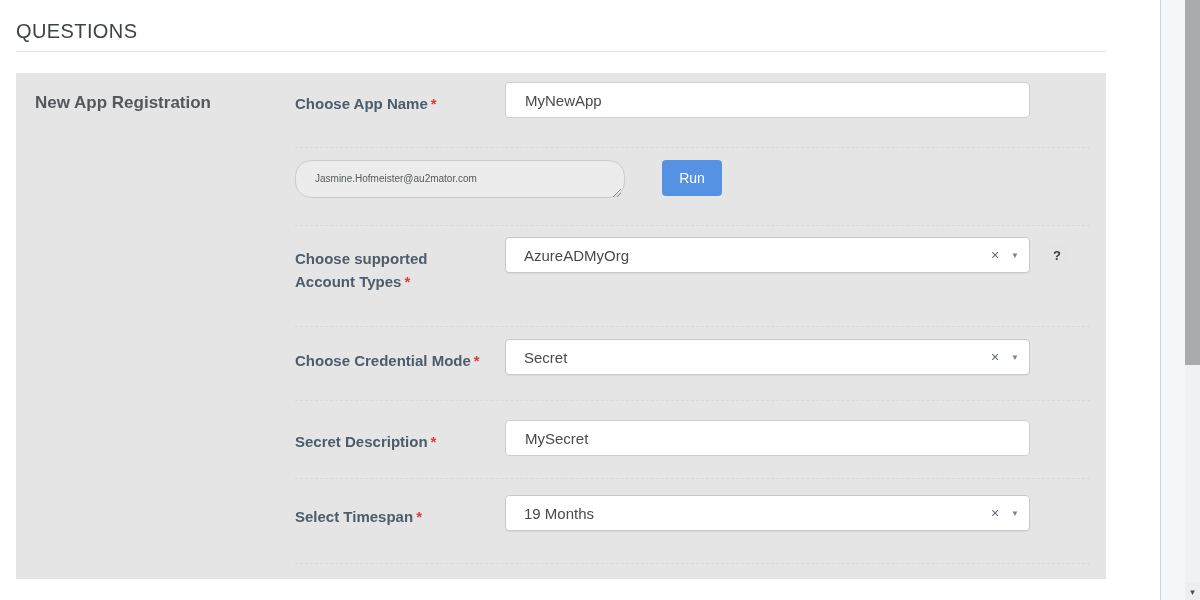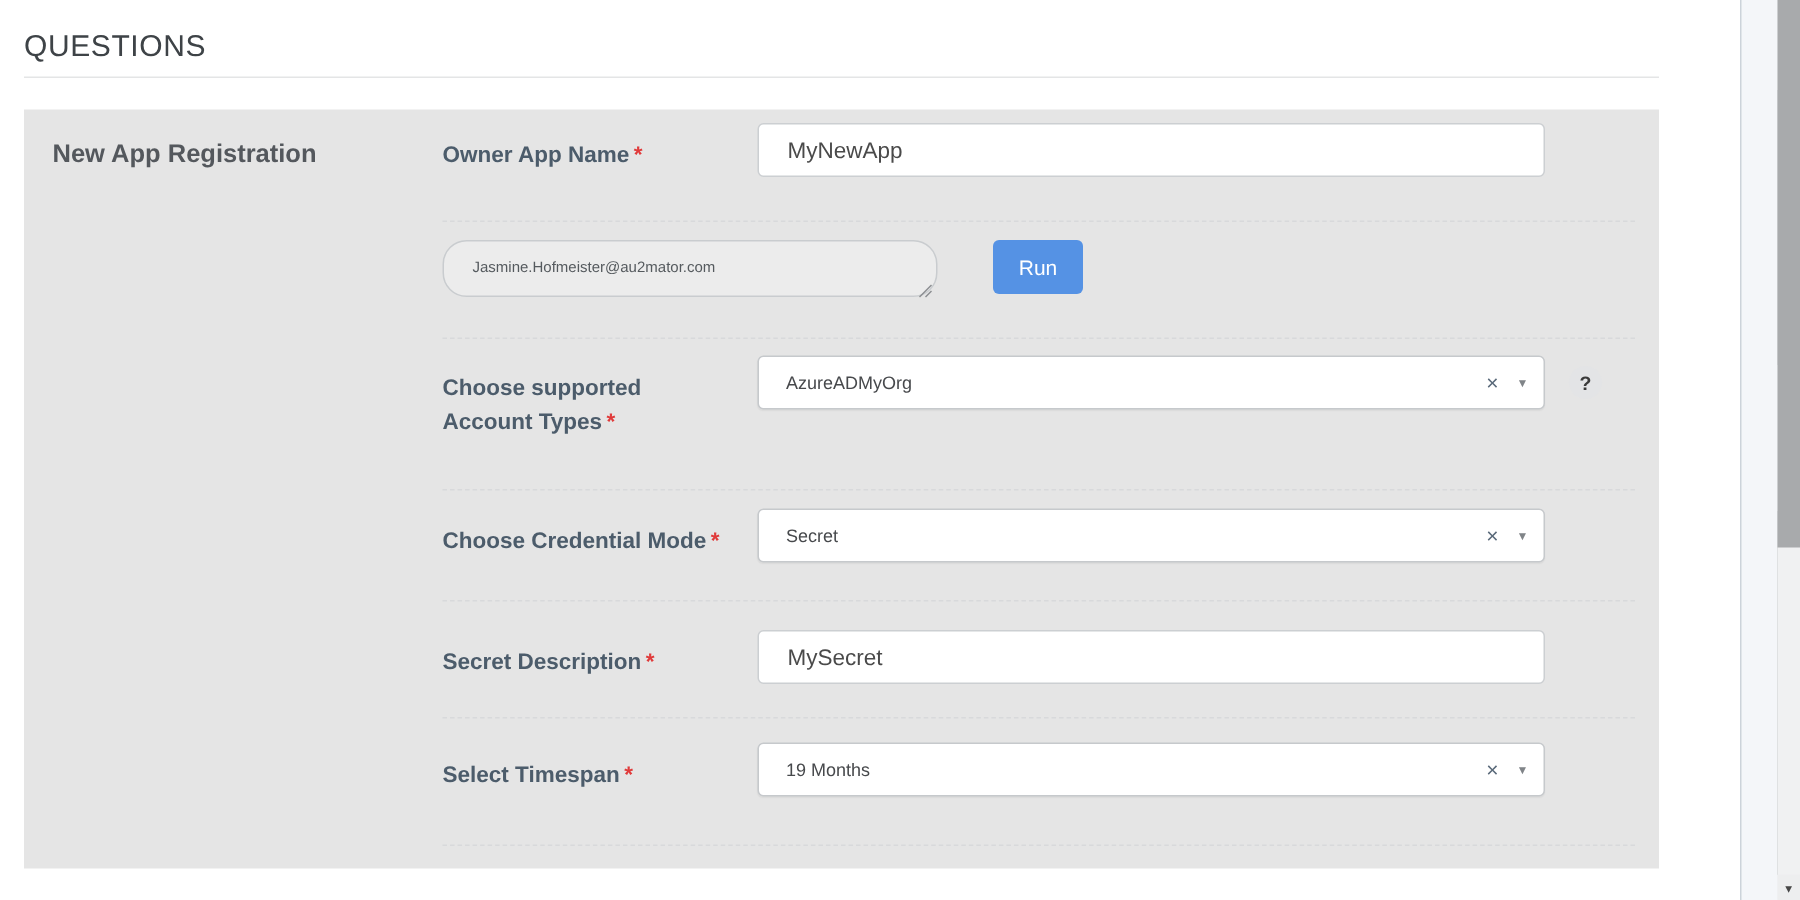--- a/index.html
+++ b/index.html
@@ -40,21 +40,21 @@
                     line-height:20px; outline:none; }
   .resize-grip { position:absolute; right:3px; bottom:4px; width:10px; height:10px; }
 
   .run-button { margin-left:37px; width:60px; height:36px; background:#5592e4; border:none;
                 border-radius:4px; color:#ffffff; font-size:14px; cursor:pointer;
                 font-family:Liberation Sans, sans-serif; }
 
   .select-control { width:525px; height:36px; background:#ffffff; border:1px solid #c6c9cc;
                     border-radius:4px; display:flex; align-items:center;
                     padding:0 10px 0 18px; box-shadow:0 1px 1px rgba(0,0,0,.05); cursor:pointer; }
-  .select-value { flex:1; font-size:12px; color:#47494c; }
+  .select-value { flex:1; font-size:15px; color:#47494c; }
   .clear-icon { font-size:14px; color:#5a6a7a; margin-right:12px; cursor:pointer; line-height:1; }
   .caret-icon { font-size:8px; color:#808488; cursor:pointer; line-height:1; padding-top:2px; }
 
   .help-icon { margin:7px 0 0 16px; width:22px; height:22px; border-radius:50%;
                background:#e3e4e6; color:#3a3a3a; font-size:13px; font-weight:bold;
                display:flex; align-items:center; justify-content:center; cursor:pointer; }
 
   .right-strip { position:fixed; top:0; right:15px; width:25px; height:600px;
                  background:#f4f6f9; border-left:1px solid #ccd3da; }
   .scrollbar { position:fixed; top:0; right:0; width:15px; height:600px; background:#f0f1f2; }
@@ -72,21 +72,21 @@
 </div>
 
 <div class="panel">
   <div class="title-col">
     <div class="panel-title">New App Registration</div>
   </div>
 
   <div class="form-col">
 
     <div class="form-row">
-      <div class="row-label"><span>Owner App Name</span><span class="req">*</span></div>
+      <div class="row-label"><span>Choose App Name</span><span class="req">*</span></div>
       <input class="text-input" type="text" value="MyNewApp" style="">
     </div>
 
     <div class="form-row">
       <div class="owner-wrap">
         <div class="owner-area">
           <textarea class="owner-textarea" spellcheck="false" style="">Jasmine.Hofmeister@au2mator.com</textarea>
           <svg class="resize-grip" viewBox="0 0 10 10">
             <line x1="9" y1="1" x2="1" y2="9" stroke="#8a8d90" stroke-width="1"></line>
             <line x1="9" y1="5" x2="5" y2="9" stroke="#8a8d90" stroke-width="1"></line>

